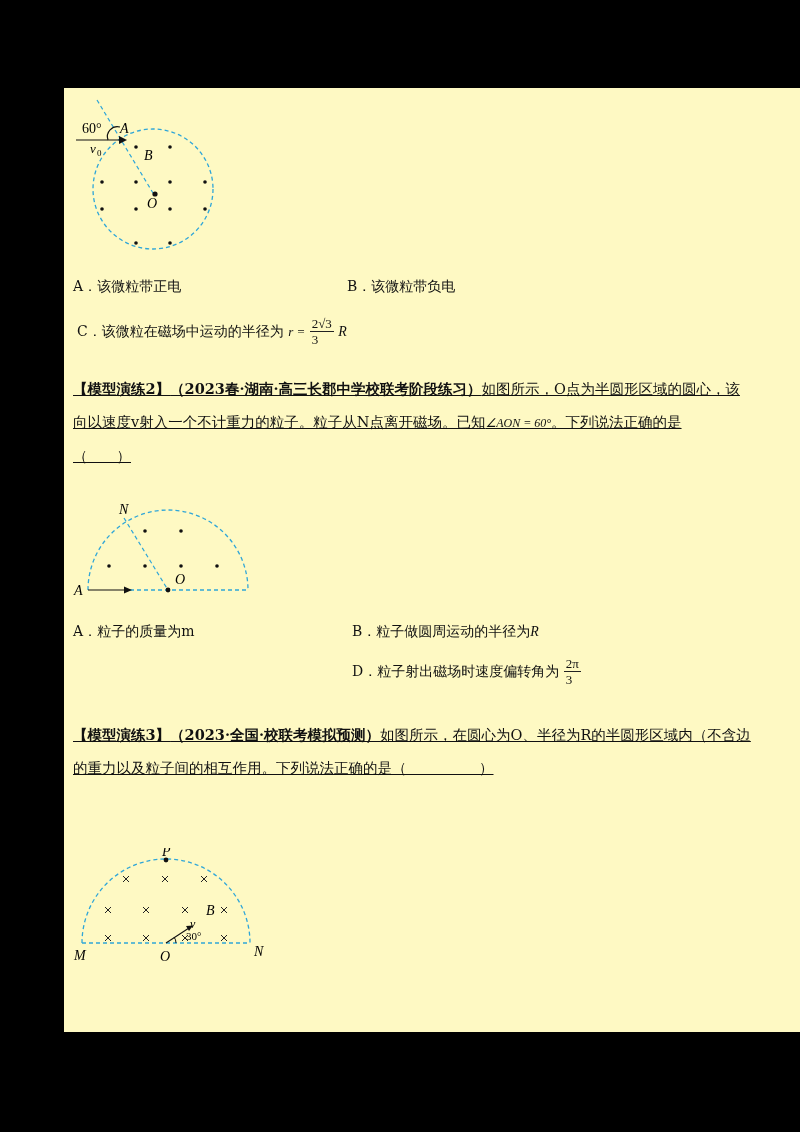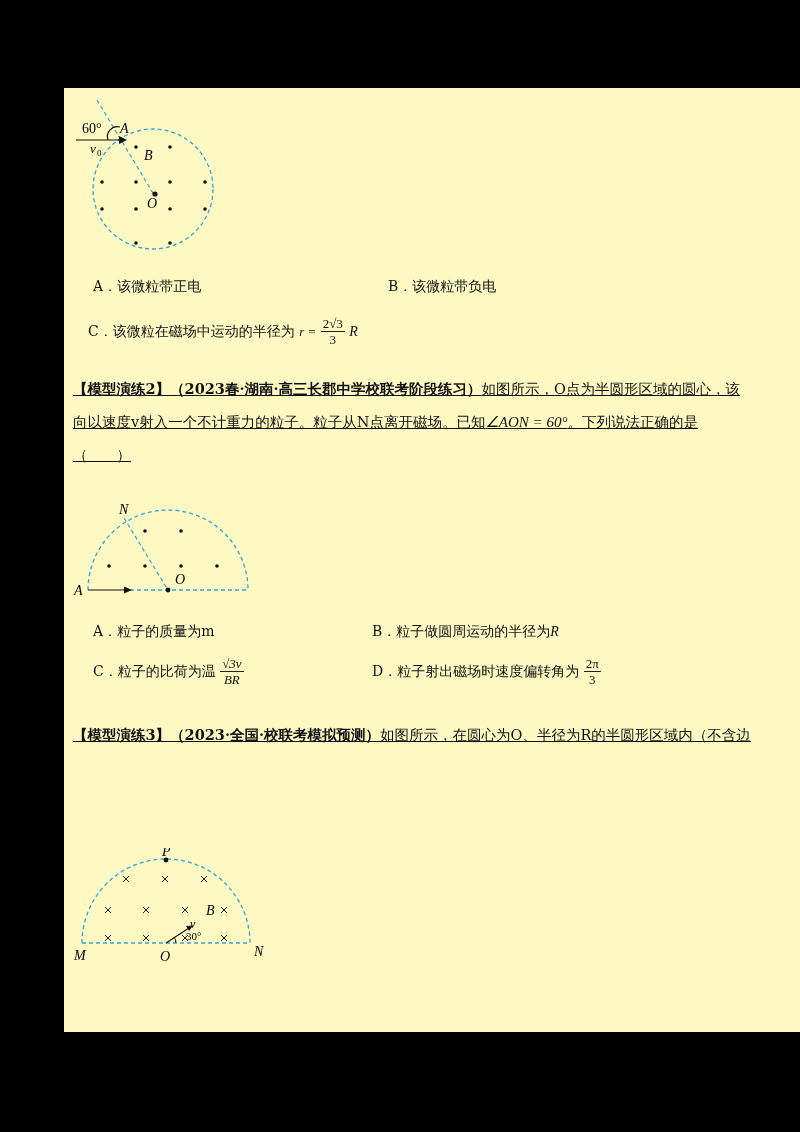--- a/index.html
+++ b/index.html
@@ -1,23 +1,23 @@
 <!DOCTYPE html>
 <html><head>
 <meta charset="utf-8">
 <style>
   html, body { margin:0; padding:0; }
   body { width:800px; height:1132px; background:#000; position:relative; overflow:hidden;
          font-family:"DejaVu Serif","Liberation Serif",serif; color:#111; }
   .page { position:absolute; left:64px; top:88px; width:791px; height:944px; background:#fef9c3; overflow:hidden; }
   .abs { position:absolute; }
-  .opt { font-size:14px; white-space:nowrap;margin-left:20px; }
+  .opt { font-size:14px; white-space:nowrap; }
   .it { font-style:italic; font-family:"Liberation Serif",serif; }
   .b { font-weight:bold; }
-  .frac { display:inline-block; vertical-align:middle; text-align:center; font-family:"Liberation Serif",serif; font-size:13px; line-height:15px; }
+  .frac { display:inline-block; vertical-align:middle; text-align:left; font-family:"Liberation Serif",serif; font-size:13px; line-height:15px; }
   .frac .num { display:block; padding:0 2px; border-bottom:1px solid #222; }
   .frac .den { display:block; padding:0 2px; }
   .para { font-size:14.5px; line-height:33px;text-decoration:underline; }
   svg text { font-family:"Liberation Serif",serif; }
 </style>
 </head>
 <body>
 
 <div class="page">
 
@@ -46,33 +46,33 @@
     <text x="56" y="45" font-size="14" font-style="italic">A</text>
     <text x="26" y="65" font-size="13" font-style="italic">v</text>
     <text x="33" y="68" font-size="9">0</text>
     <text x="80" y="72" font-size="14" font-style="italic">B</text>
     <text x="83" y="120" font-size="14" font-style="italic">O</text>
   </svg>
 
   <div class="abs opt" style="left:9px;top:190px">
     <span>A．</span><span>该微粒带正电</span>
   </div>
-  <div class="abs opt" style="left:304px;top:190px">
+  <div class="abs opt" style="left:283px;top:190px">
     <span>B．</span><span>该微粒带负电</span>
   </div>
-  <div class="abs opt" style="left:4px;top:228px">
+  <div class="abs opt" style="left:13px;top:228px">
     <span>C．</span><span>该微粒在磁场中运动的半径为</span>
     <span class="it" style="font-size:13px">r =</span>
     <span class="frac"><span class="num">2√3</span><span class="den">3</span></span>
     <span class="it">R</span>
   </div>
 
   <div class="abs para" style="left:9px;top:284px;width:660px">
     <div style="white-space:nowrap"><span class="b">【模型演练2】</span><span class="b">（2023春·湖南·高三长郡中学校联考阶段练习）</span><span>如图所示，O点为半圆形区域的圆心，该</span></div>
-    <div style="white-space:nowrap"><span>向以速度v射入一个不计重力的粒子。粒子从N点离开磁场。已知</span><span class="it" style="font-size:15px">∠AON = 60°</span><span>。下列说法正确的是</span></div>
+    <div style="white-space:nowrap"><span>向以速度v射入一个不计重力的粒子。粒子从N点离开磁场。已知</span><span class="it" style="font-size:12px">∠AON = 60°</span><span>。下列说法正确的是</span></div>
     <div style="white-space:nowrap">（　　）</div>
   </div>
 
   <svg class="abs" style="left:8px;top:408px" width="190" height="100" viewBox="0 0 190 100">
     <path d="M16,94 A80,80 0 0 1 176,94" fill="none" stroke="#2fa6d8" stroke-width="1.3" stroke-dasharray="4,3"></path>
     <line x1="58" y1="94" x2="176" y2="94" stroke="#2fa6d8" stroke-width="1.3" stroke-dasharray="4,3"></line>
     <line x1="52" y1="22" x2="96" y2="94" stroke="#2fa6d8" stroke-width="1.2" stroke-dasharray="4,3"></line>
     <line x1="16" y1="94" x2="52" y2="94" stroke="#111" stroke-width="1.2"></line>
     <polygon points="52,90.5 60,94 52,97.5" fill="#111"></polygon>
     <g fill="#111">
@@ -88,31 +88,28 @@
     <text x="103" y="88" font-size="14" font-style="italic">O</text>
     <text x="2" y="99" font-size="14" font-style="italic">A</text>
   </svg>
 
   <div class="abs opt" style="left:9px;top:535px">
     <span>A．</span><span>粒子的质量为m</span>
   </div>
   <div class="abs opt" style="left:288px;top:535px">
     <span>B．</span><span>粒子做圆周运动的半径为</span><span class="it">R</span>
   </div>
-  <div class="abs opt" style="left:9px;top:568px">
-    <span>C．</span><span>粒子的比荷为温</span>
-    <span class="frac"><span class="num it">√3v</span><span class="den it">BR</span></span>
-  </div>
   <div class="abs opt" style="left:288px;top:568px">
     <span>D．</span><span>粒子射出磁场时速度偏转角为</span>
     <span class="frac"><span class="num">2π</span><span class="den">3</span></span>
   </div>
 
   <div class="abs para" style="left:9px;top:630px;width:660px">
     <div style="white-space:nowrap"><span class="b">【模型演练3】</span><span class="b">（2023·全国·校联考模拟预测）</span><span>如图所示，在圆心为O、半径为R的半圆形区域内（不含边</span></div>
+    <div style="white-space:nowrap">的重力以及粒子间的相互作用。下列说法正确的是（　　　　　）</div>
   </div>
 
   <svg class="abs" style="left:8px;top:760px" width="200" height="115" viewBox="0 0 200 115">
     <path d="M10,95 A84,84 0 0 1 178,95" fill="none" stroke="#2fa6d8" stroke-width="1.3" stroke-dasharray="4,3"></path>
     <line x1="10" y1="95" x2="178" y2="95" stroke="#2fa6d8" stroke-width="1.3" stroke-dasharray="4,3"></line>
     <g stroke="#222" stroke-width="1" fill="none">
       <g transform="translate(54,31)">
           <line x1="-3" y1="-3" x2="3" y2="3"></line>
           <line x1="3" y1="-3" x2="-3" y2="3"></line>
         </g>

